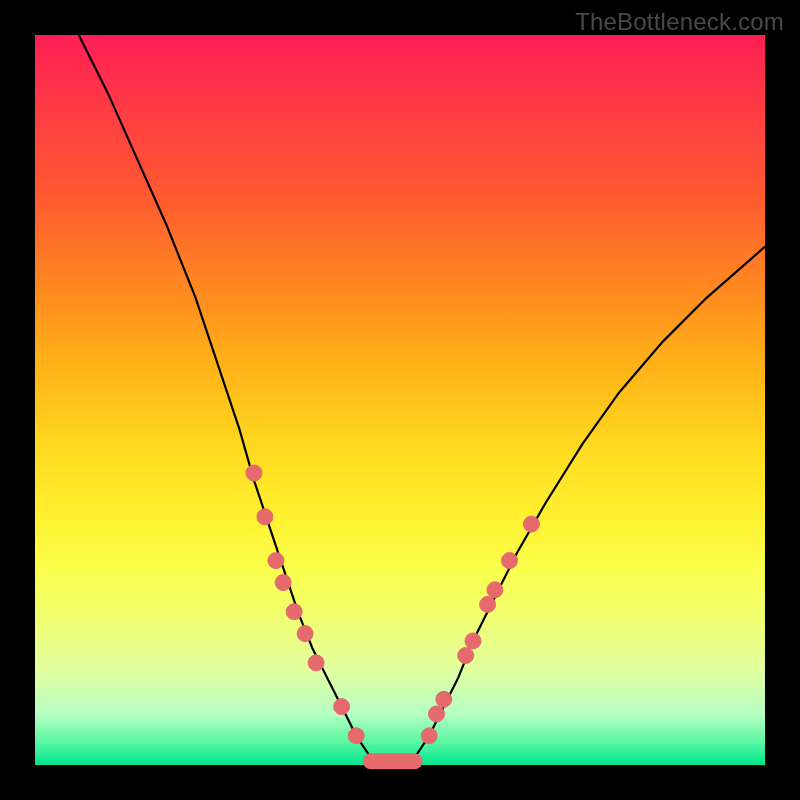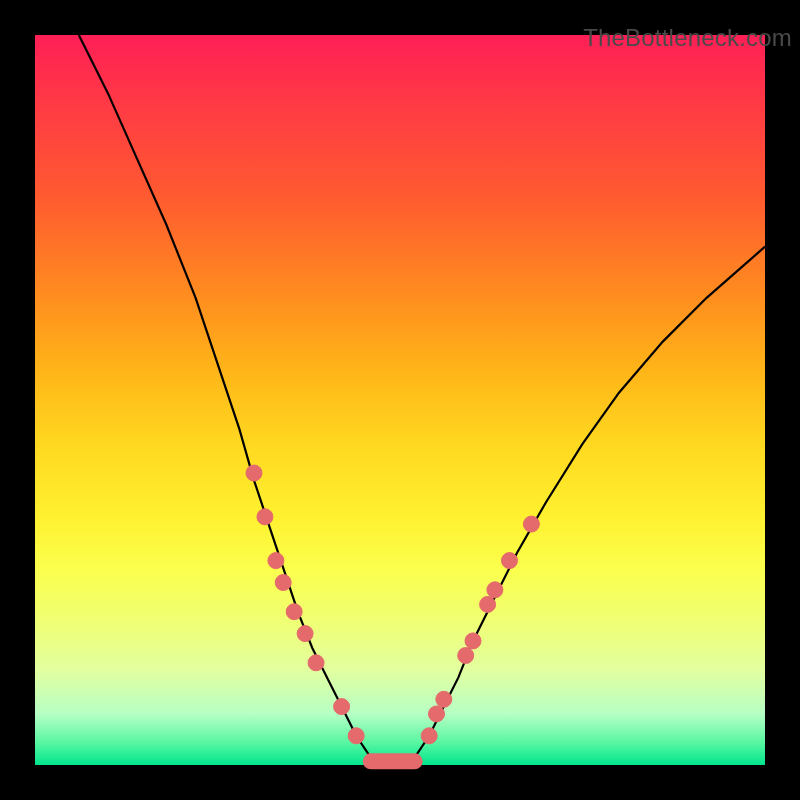--- a/index.html
+++ b/index.html
@@ -35,28 +35,27 @@
       #f0ff72 80%,
       #e2ffa0 87%,
       #b6ffc4 93%,
       #57f6a1 97%,
       #00e58d 100%
     );
   }
   .watermark {
     position: absolute;
     top: 8px;
-    right: 8px;
+    right: 16px;
     color: #4a4a4a;
     font-size: 24px;
     font-weight: 400;
     letter-spacing: 0.2px;
     z-index: 5;
     user-select: none;
-    margin-top: 16px;
   }
   svg.curve-layer {
     position: absolute;
     left: 0;
     top: 0;
     width: 730px;
     height: 730px;
     overflow: visible;
   }
   .curve {

